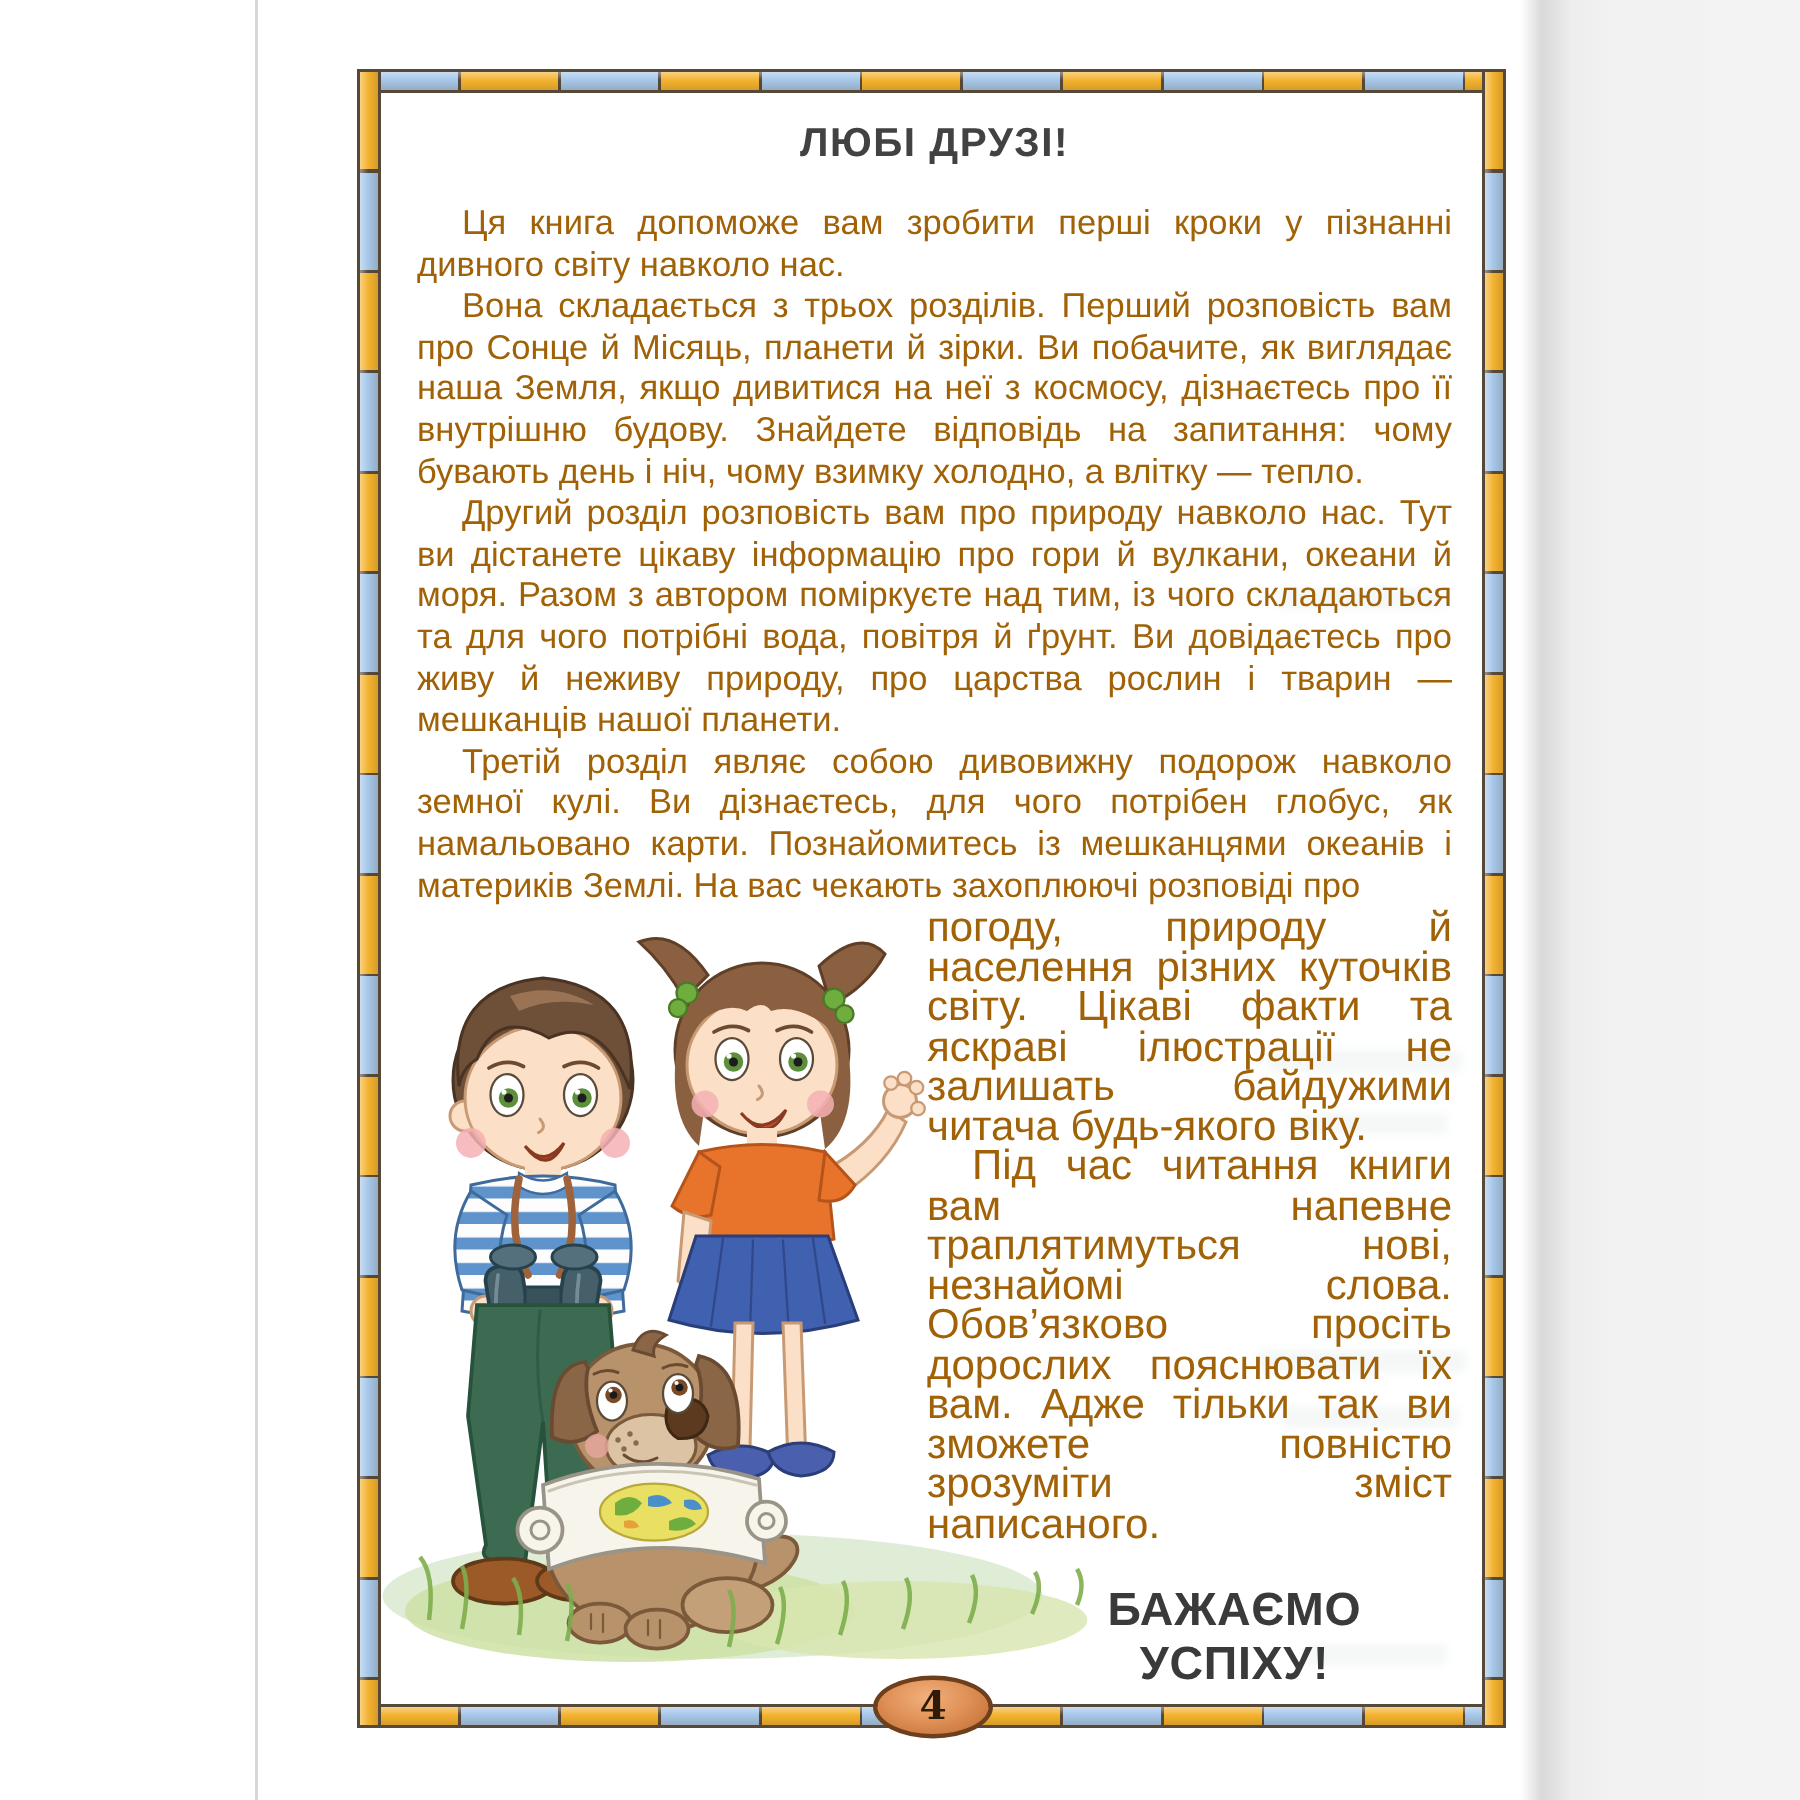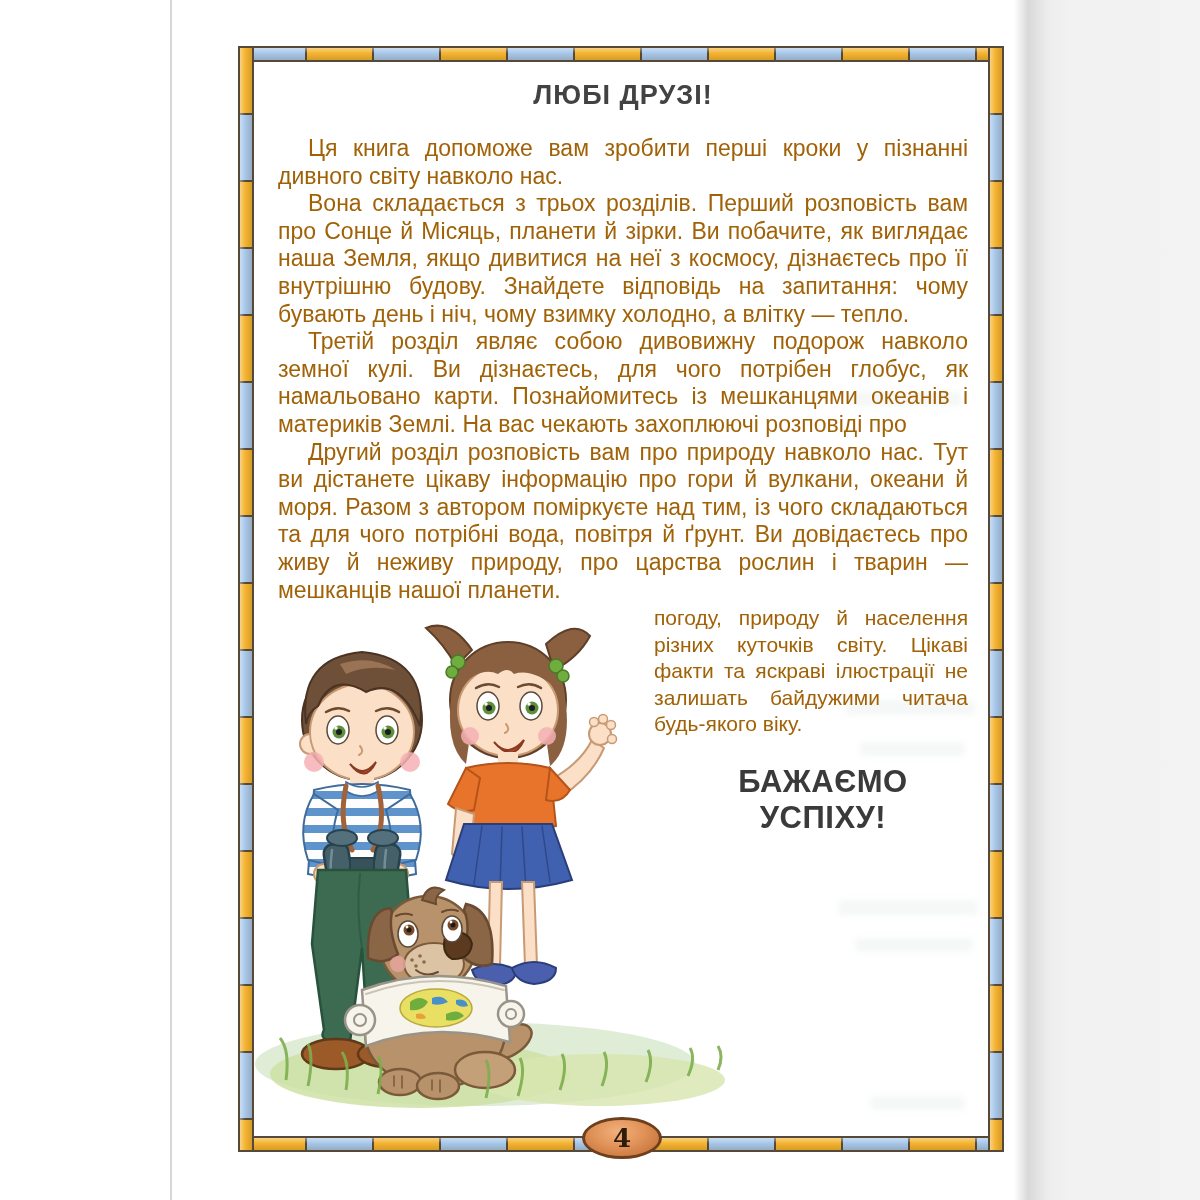--- a/index.html
+++ b/index.html
@@ -36,21 +36,21 @@
   }
   .doc-title{
     text-align:center;font-weight:700;font-size:27px;letter-spacing:1px;color:#424242;
     margin:18px 0 24px 0;
   }
   .content p{margin:0;font-size:23px;line-height:27.6px;text-align:justify;color:#a16207;}
   .indent{text-indent:30px;}
   .lower{display:flex;margin-top:1px;}
   .illu-col{flex:0 0 340px;width:340px;}
   .right-col{flex:1;min-width:0;}
-  .right-col p{font-size:21px;line-height:26.5px;margin-left:36px;}
+  .right-col p{font-size:28px;line-height:26.5px;}
   .closing{
     text-align:center;font-weight:700;font-size:31px;letter-spacing:.5px;color:#3a3a3a;
     margin-top:26px;padding-left:60px;
   }
   
   .illustration{position:absolute;left:250px;top:612px;width:500px;height:500px;pointer-events:none;}
   
   .page-badge{
     position:absolute;left:582px;top:1117px;width:80px;height:42px;border-radius:50%;
     background:radial-gradient(ellipse at 45% 32%,#f2b07c 0,#e09258 45%,#cd7b42 75%,#bb6a35 100%);
@@ -78,26 +78,27 @@
 
   <div class="bar bar-h bar-top"></div>
   <div class="bar bar-h bar-bottom"></div>
   <div class="bar bar-v bar-left"></div>
   <div class="bar bar-v bar-right"></div>
 
   <div class="content">
     <div class="doc-title">ЛЮБІ ДРУЗІ!</div>
     <p class="indent">Ця книга допоможе вам зробити перші кроки у пізнанні дивного світу навколо нас.</p>
     <p class="indent">Вона складається з трьох розділів. Перший розповість вам про Сонце й Місяць, планети й зірки. Ви побачите, як виглядає наша Земля, якщо дивитися на неї з космосу, дізнаєтесь про її внутрішню будову. Знайдете відповідь на запитання: чому бувають день і ніч, чому взимку холодно, а влітку — тепло.</p>
+    <p class="indent">Другий розділ розповість вам про природу навколо нас. Тут ви дістанете цікаву інформацію про гори й вулкани, океани й моря. Разом з автором поміркуєте над тим, із чого складаються та для чого потрібні вода, повітря й ґрунт. Ви довідаєтесь про живу й неживу природу, про царства рослин і тварин — мешканців нашої планети.</p>
     <p class="indent">Третій розділ являє собою дивовижну подорож навколо земної кулі. Ви дізнаєтесь, для чого потрібен глобус, як намальовано карти. Познайомитесь із мешканцями океанів і материків Землі. На вас чекають захоплюючі розповіді про</p>
-    <p class="indent">Другий розділ розповість вам про природу навколо нас. Тут ви дістанете цікаву інформацію про гори й вулкани, океани й моря. Разом з автором поміркуєте над тим, із чого складаються та для чого потрібні вода, повітря й ґрунт. Ви довідаєтесь про живу й неживу природу, про царства рослин і тварин — мешканців нашої планети.</p>
     <div class="lower">
       <div class="illu-col"></div>
       <div class="right-col">
         <p>погоду, природу й населення різних куточків світу. Цікаві факти та яскраві ілюстрації не залишать байдужими читача будь-якого віку.</p>
+        <p class="indent">Під час читання книги вам напевне траплятимуться нові, незнайомі слова. Обов’язково просіть дорослих пояснювати їх вам. Адже тільки так ви зможете повністю зрозуміти зміст написаного.</p>
         <div class="closing">БАЖАЄМО УСПІХУ!</div>
       </div>
     </div>
   </div>
 
   <div class="illustration">
     <svg viewBox="0 0 500 500" width="500" height="500" xmlns="http://www.w3.org/2000/svg">
       <defs>
         <pattern id="bstripe" width="12" height="17" patternUnits="userSpaceOnUse">
           <rect width="12" height="17" fill="#fdfdfd"></rect>

